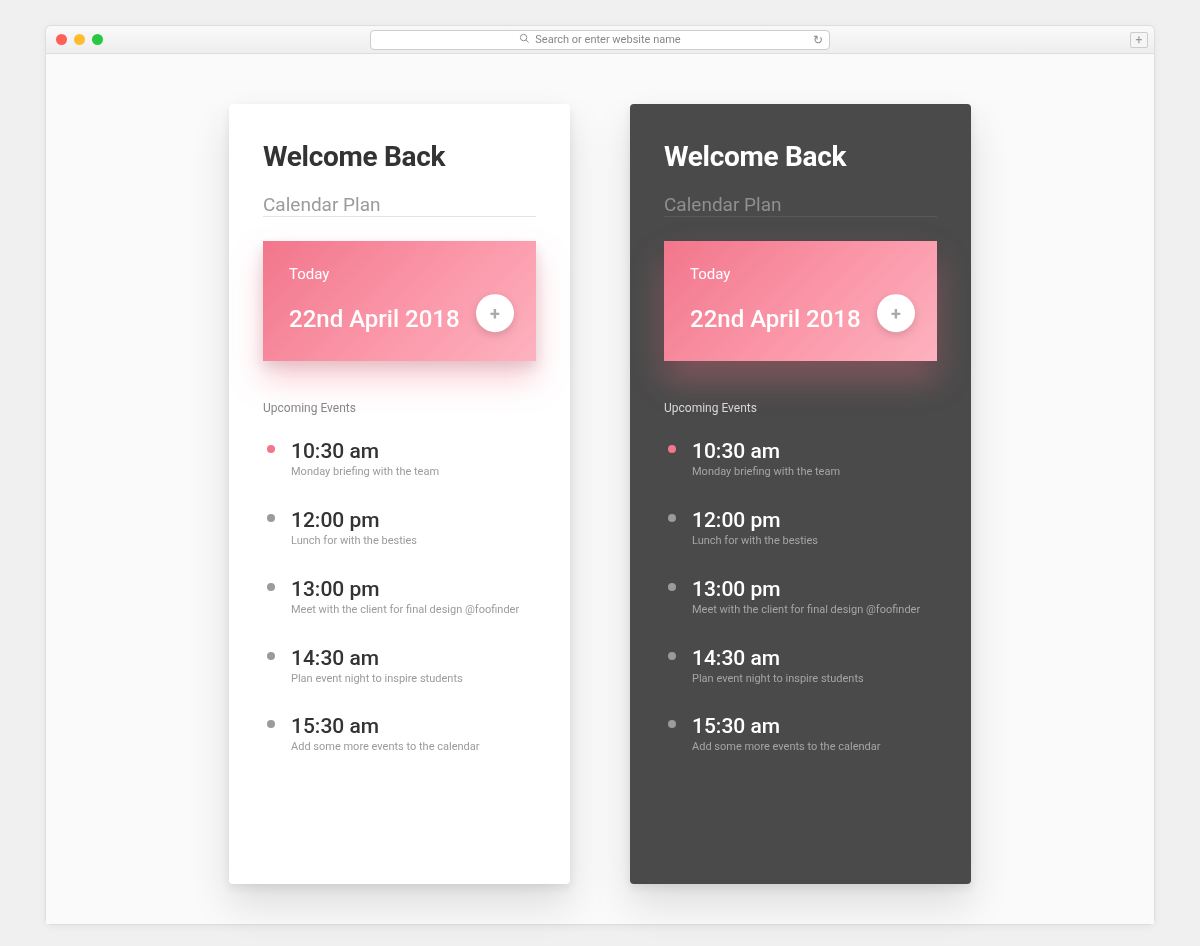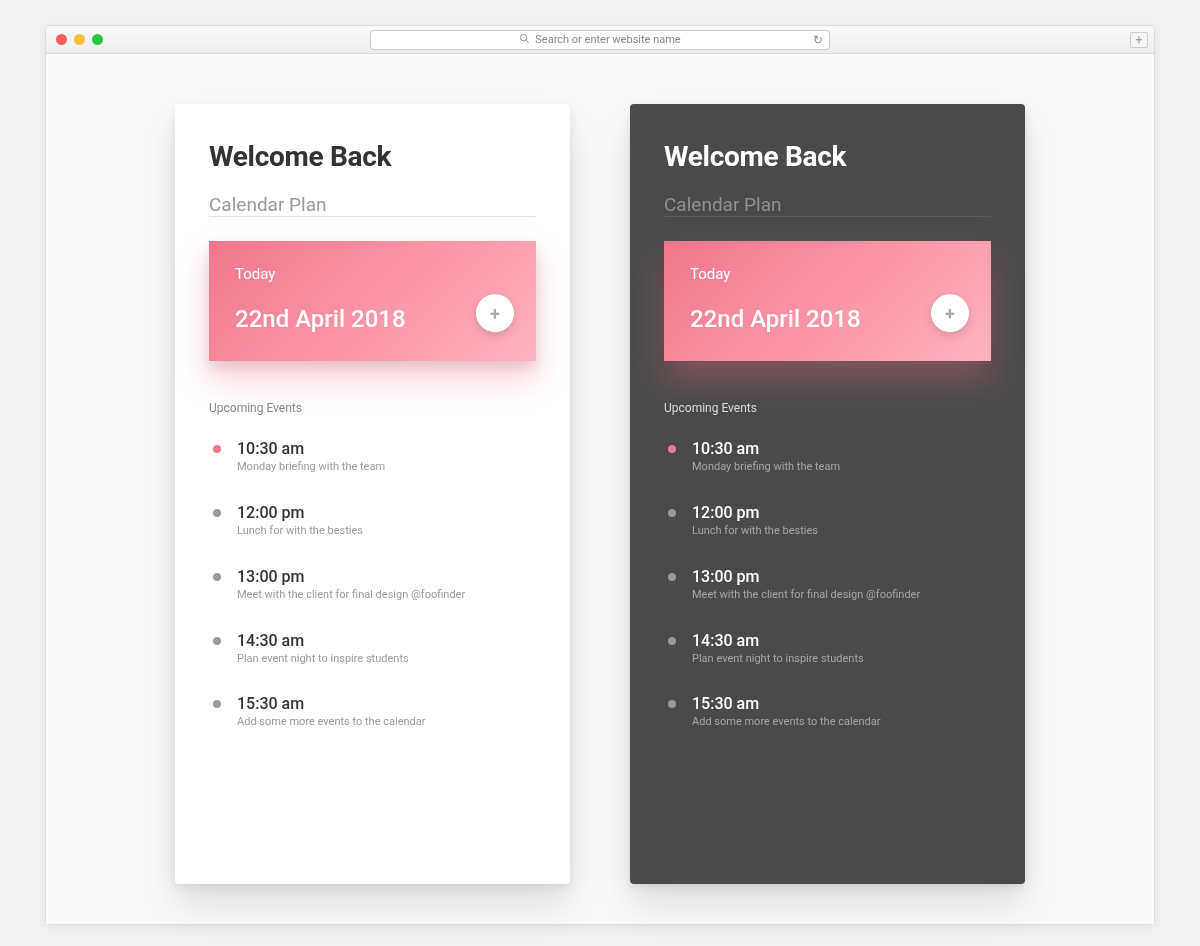--- a/index.html
+++ b/index.html
@@ -62,21 +62,21 @@
   .page-content {
     background:#fafafa;
     padding: 50px 0 40px;
     min-height: 870px;
     display:flex;
     justify-content:center;
     gap: 60px;
   }
 
   .card {
-    width: 395px;
+    width: 341px;
     border-radius: 4px;
     padding: 36px 34px 30px;
     box-shadow: 0 20px 40px rgba(0,0,0,0.12), 0 4px 10px rgba(0,0,0,0.08);
   }
   .card.light { background:#ffffff; color:#333; }
   .card.dark  { background:#4a4a4a; color:#fff; }
 
   .title { font-size: 28px; font-weight: 700; margin-bottom: 20px; letter-spacing:-0.3px; }
   .card.dark .title { color:#fff; }
   .subtitle { font-size: 19px; color:#9b9b9b; font-weight:400; }
@@ -113,21 +113,21 @@
     position:relative;
     padding: 8px 0 16px 28px;
     margin-bottom: 4px;
   }
   .dot {
     position:absolute; left:4px; top:14px;
     width:8px; height:8px; border-radius:50%;
     background:#9b9b9b;
   }
   .dot.active { background:#f2768c; }
-  .ev-time { font-size:16px; font-weight:500; color:#333; }
+  .ev-time { font-size:21px; font-weight:500; color:#333; }
   .card.dark .ev-time { color:#fff; }
   .ev-desc { font-size:11px; color:#9b9b9b; margin-top:2px; line-height:1.35; }
   .card.dark .ev-desc { color:#a5a5a5; }
 </style>
 </head>
 <body>
 
 <div class="browser-window">
   <div class="browser-toolbar">
     <div class="traffic-lights">

